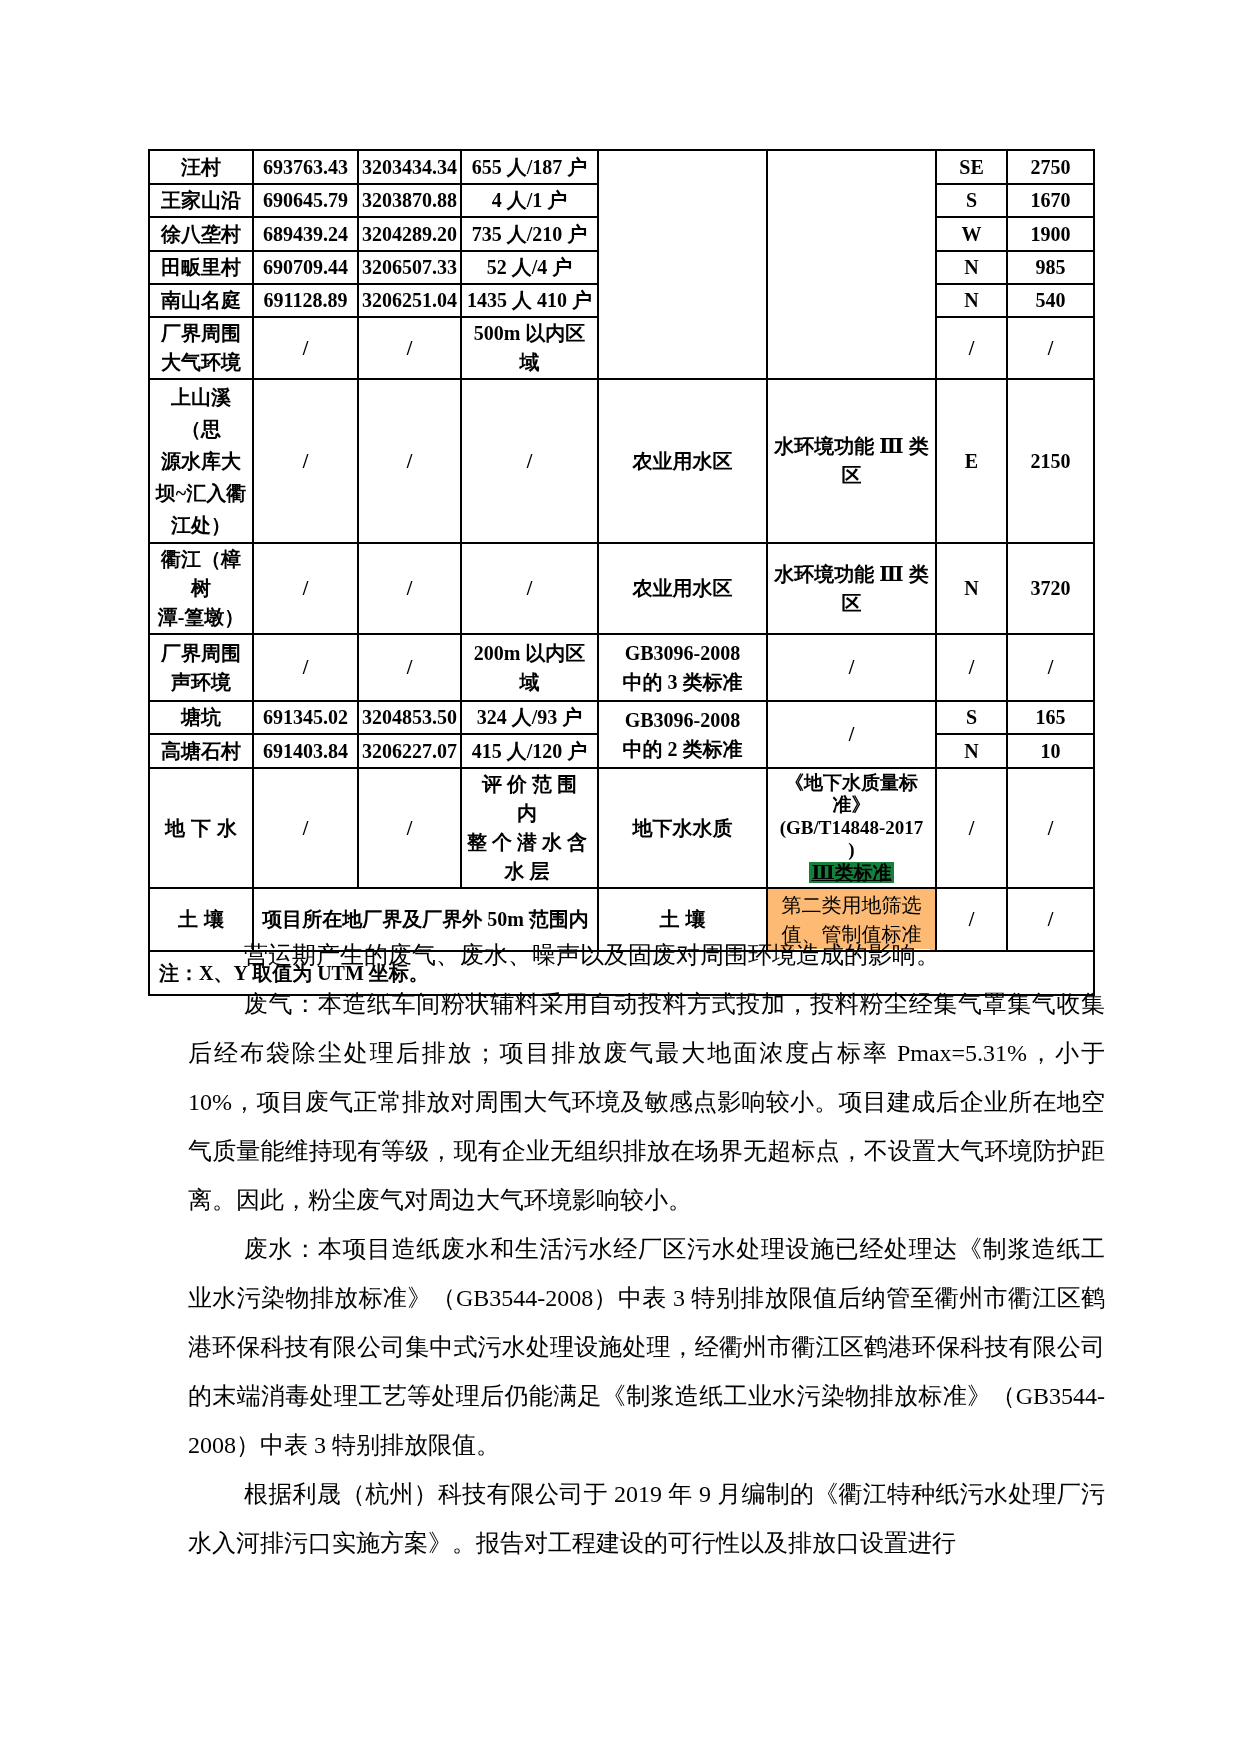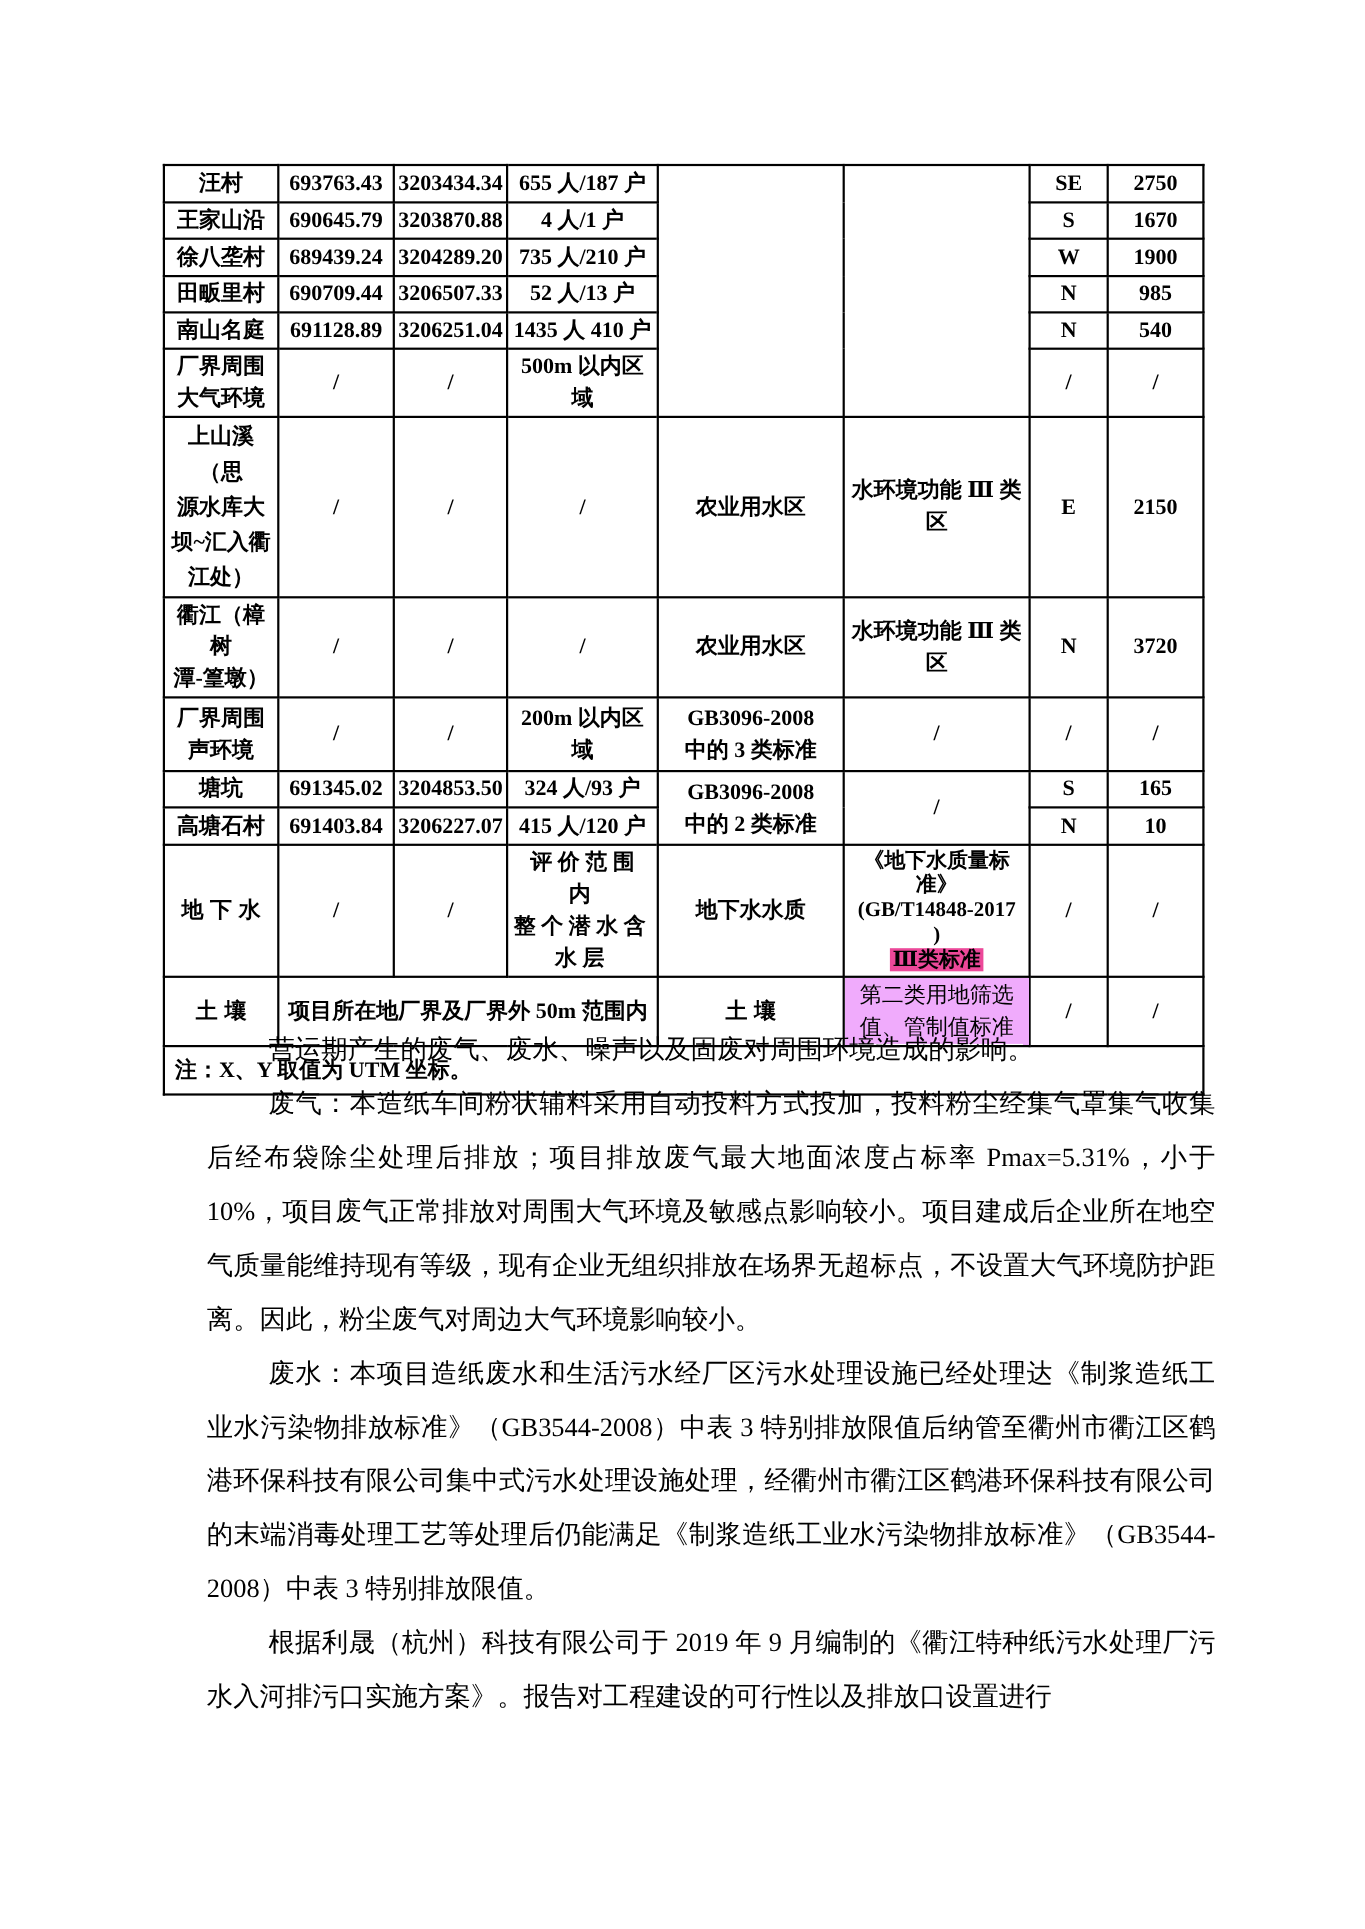--- a/index.html
+++ b/index.html
@@ -16,26 +16,26 @@
     border:2px solid #000;text-align:center;vertical-align:middle;
     font-size:20px;font-weight:bold;line-height:1.45;padding:1px 3px;
     overflow:hidden;
   }
   #doc-table td.pre{white-space:pre-line;margin-left:11px;}
   #doc-table td.loose{line-height:1.6;}
   #doc-table td.tight{font-size:19px;line-height:1.18;}
   #doc-table td.spaced{letter-spacing:6px;text-indent:6px;}
   #doc-table td.spaced2{letter-spacing:5px;text-indent:5px;border-radius:14px;}
   #doc-table td.plain{font-weight:normal;}
-  #doc-table td.shaded{background:#f0abfc;}
+  #doc-table td.shaded{background:#fdba74;}
   #doc-table td.nobottom{position:relative;}
   #doc-table td.nobottom::after{
     content:"";position:absolute;left:5px;right:5px;bottom:-2px;height:3px;background:#fff;
   }
-  #doc-table td .hl{background:#ec4899;padding:0 2px;}
+  #doc-table td .hl{background:#15803d;padding:0 2px;text-decoration:underline;}
   #doc-table td.note{
     text-align:left;padding-left:9px;font-size:20px;font-weight:bold;
   }
   
   #content{position:absolute;left:188px;top:931px;width:917px;}
   #content h2{
     font-size:29px;font-weight:bold;margin:0 0 6px 0;line-height:44px;letter-spacing:1px;
   }
   #content p{
     margin:0;font-size:24px;line-height:49px;text-align:justify;
@@ -80,21 +80,21 @@
         <td>689439.24</td>
         <td>3204289.20</td>
         <td>735 人/210 户</td>
         <td>W</td>
         <td>1900</td>
       </tr>
       <tr style="height: 33px;">
         <td>田畈里村</td>
         <td>690709.44</td>
         <td>3206507.33</td>
-        <td>52 人/13 户</td>
+        <td>52 人/4 户</td>
         <td>N</td>
         <td>985</td>
       </tr>
       <tr style="height: 33px;">
         <td>南山名庭</td>
         <td>691128.89</td>
         <td>3206251.04</td>
         <td>1435 人 410 户</td>
         <td>N</td>
         <td>540</td>

